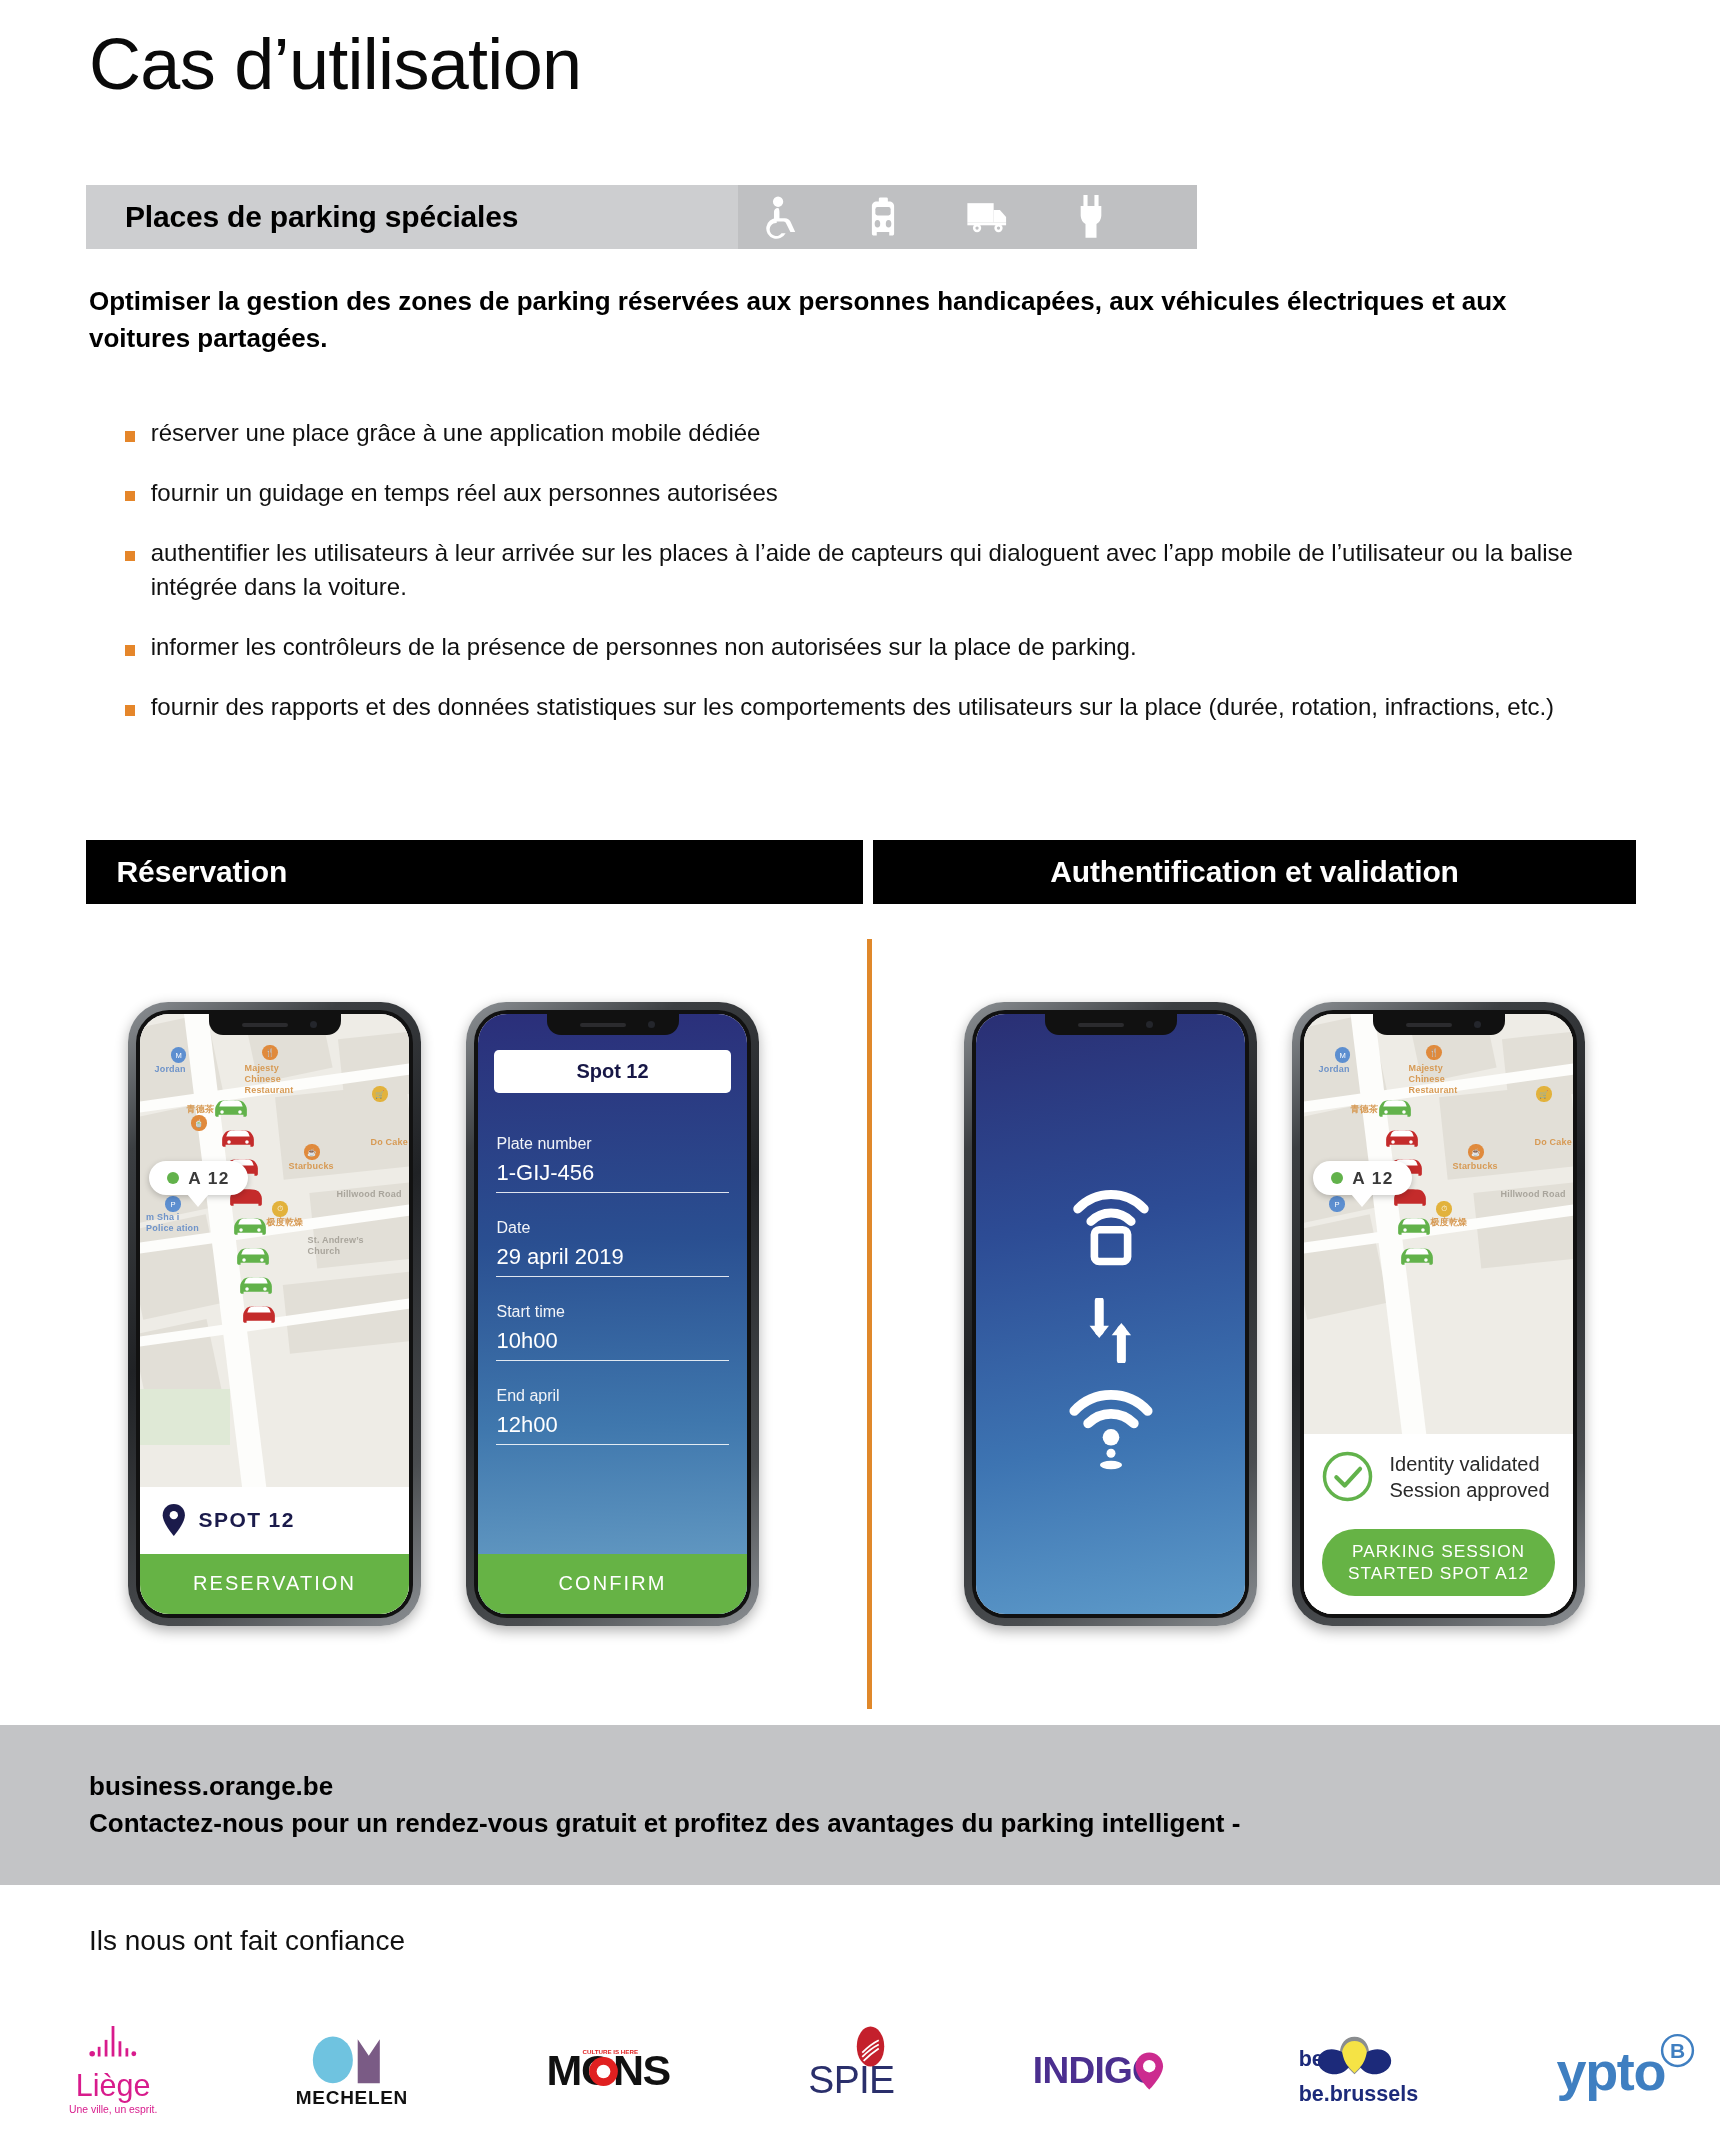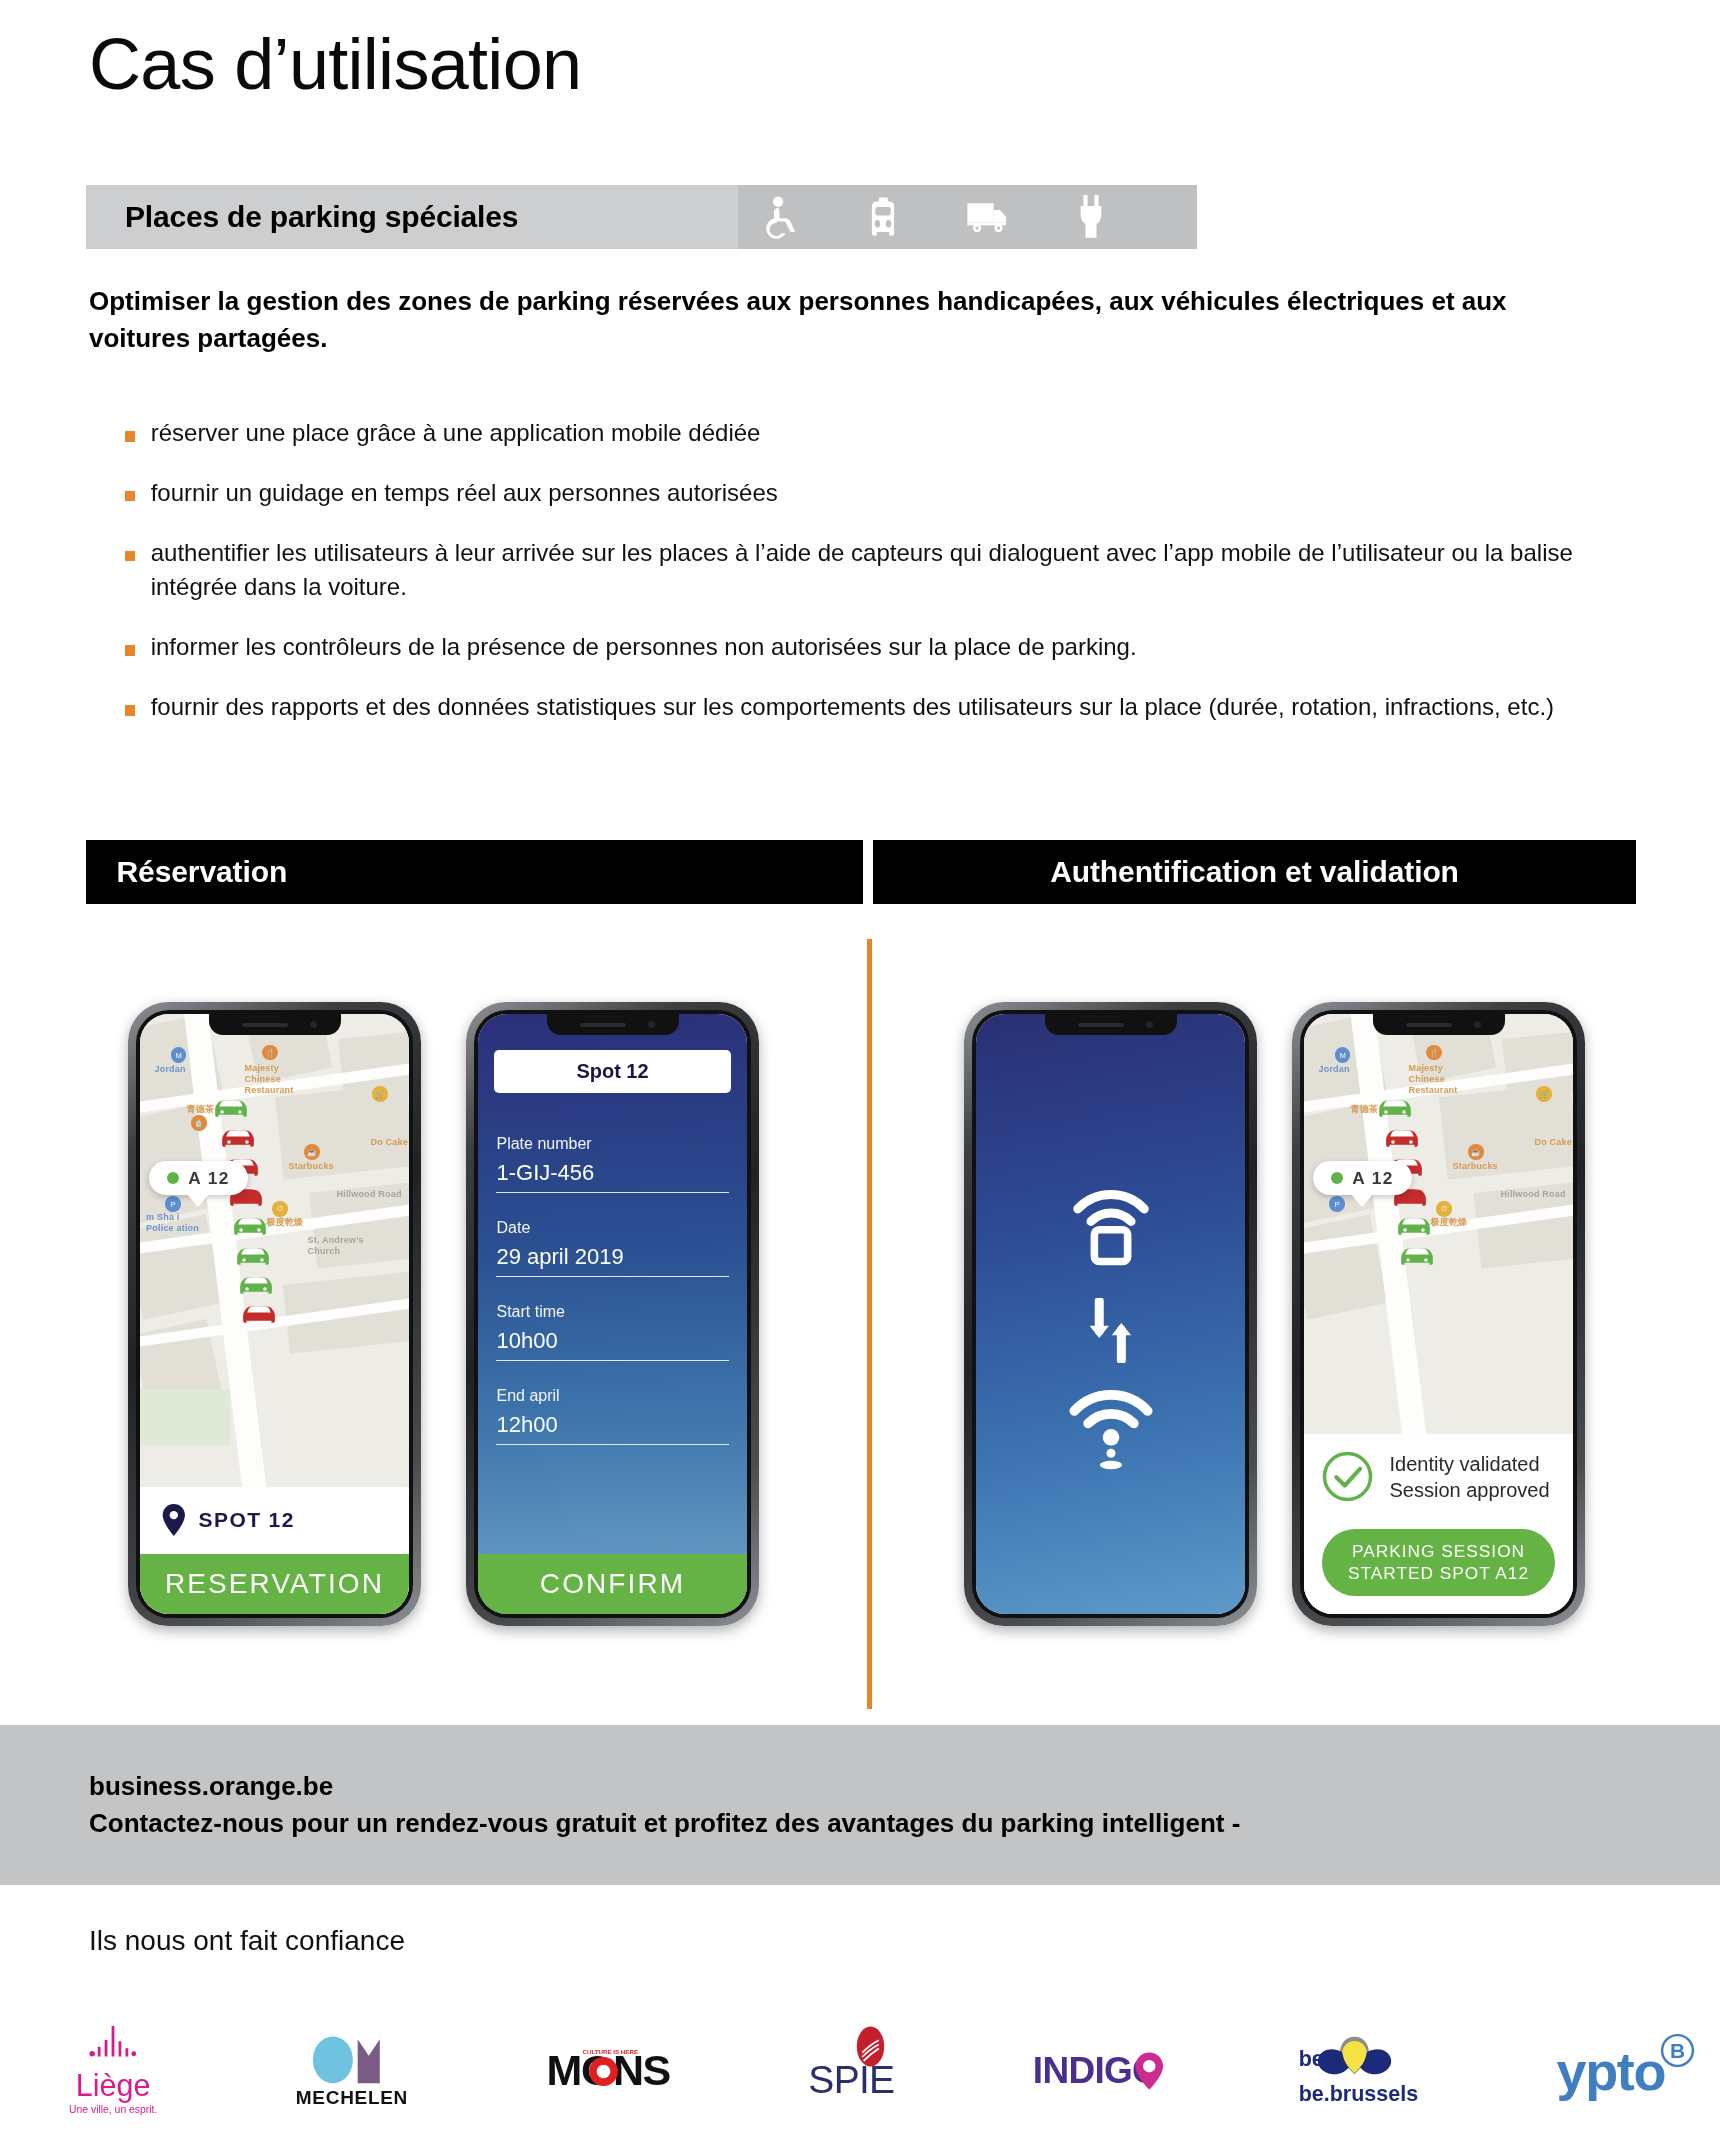--- a/index.html
+++ b/index.html
@@ -142,21 +142,21 @@
   .spotbar{
     position:absolute;left:0;right:0;bottom:60px;height:67px;background:#fff;
     display:flex;align-items:center;padding-left:22px;box-sizing:border-box;
   }
   .spotbar .lbl{
     font-size:21px;font-weight:bold;color:#1b1b4b;letter-spacing:1.4px;margin-left:12.5px;
   }
   .greenbtn{
     position:absolute;left:0;right:0;bottom:0;height:60px;background:#66b345;
     display:flex;align-items:center;justify-content:center;
-    color:#fff;font-size:28px;letter-spacing:2.1px;
+    color:#fff;font-size:20px;letter-spacing:2.1px;
   }
 
   
   .formscreen{
     position:absolute;inset:0;
     background:linear-gradient(178deg,#2b2f7a 0%,#2a4f91 38%,#3f77ad 68%,#6ea4c9 100%);
   }
   .spotpill{
     position:absolute;left:15.3px;right:15.3px;top:36px;height:43px;
     background:#fff;border-radius:4.9px;

